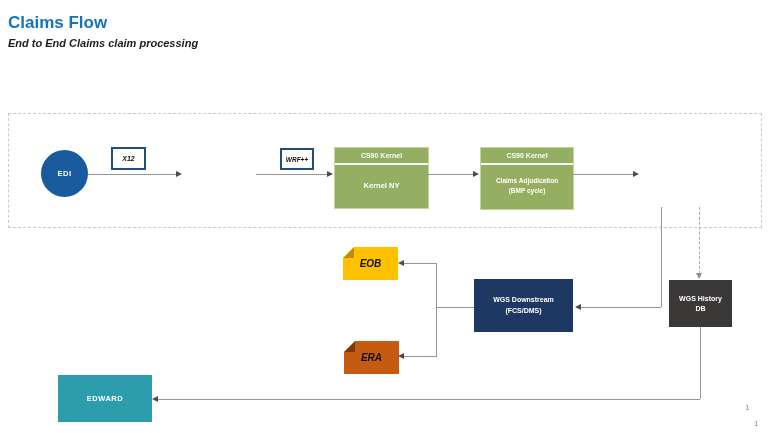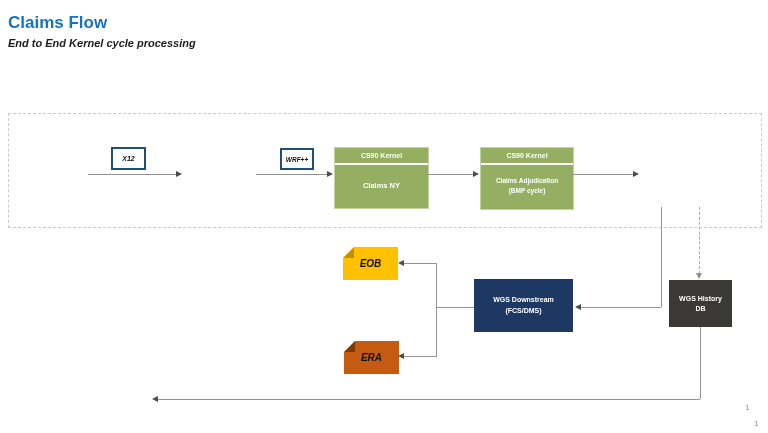--- a/index.html
+++ b/index.html
@@ -56,35 +56,38 @@
   .pageno { font-size:8px; color:#8a8a8a; }
   .pn1 { left:745px; top:403px; }
   .pn2 { left:754px; top:419px; }
 </style>
 </head>
 <body>
 
 <div class="canvas">
 
   <div class="abs title">Claims Flow</div>
-  <div class="abs subtitle">End to End Kernel cycle processing</div>
+  <div class="abs subtitle">End to End Claims claim processing</div>
 
   <div class="abs frame"></div>
 
+  <div class="abs node edi">
+    <span>EDI</span>
+  </div>
   <div class="abs tag x12">
     <span>X12</span>
   </div>
   <div class="abs tag wrf">
     <span>WRF++</span>
   </div>
 
   <div class="abs gbox g1">
     <div class="ghead">CS90 Kernel</div>
     <div class="gbody">
-      <span>Claims NY</span>
+      <span>Kernel NY</span>
     </div>
   </div>
 
   <div class="abs gbox g2">
     <div class="ghead">CS90 Kernel</div>
     <div class="gbody">
       <span>Claims Adjudication</span>
       <span>(BMP cycle)</span>
     </div>
   </div>
@@ -103,20 +106,23 @@
   <div class="abs node ds">
     <span>WGS Downstream</span>
     <span>(FCS/DMS)</span>
   </div>
 
   <div class="abs node hist">
     <span>WGS History</span>
     <span>DB</span>
   </div>
 
+  <div class="abs node edward">
+    <span>EDWARD</span>
+  </div>
 
   <div class="abs h" style="left:88px;  top:174px; width:88px;"></div>
   <div class="abs arr-r" style="left:176px; top:171px;"></div>
 
   <div class="abs h" style="left:256px; top:174px; width:71px;"></div>
   <div class="abs arr-r" style="left:327px; top:171px;"></div>
 
   <div class="abs h" style="left:427px; top:174px; width:46px;"></div>
   <div class="abs arr-r" style="left:473px; top:171px;"></div>
 

